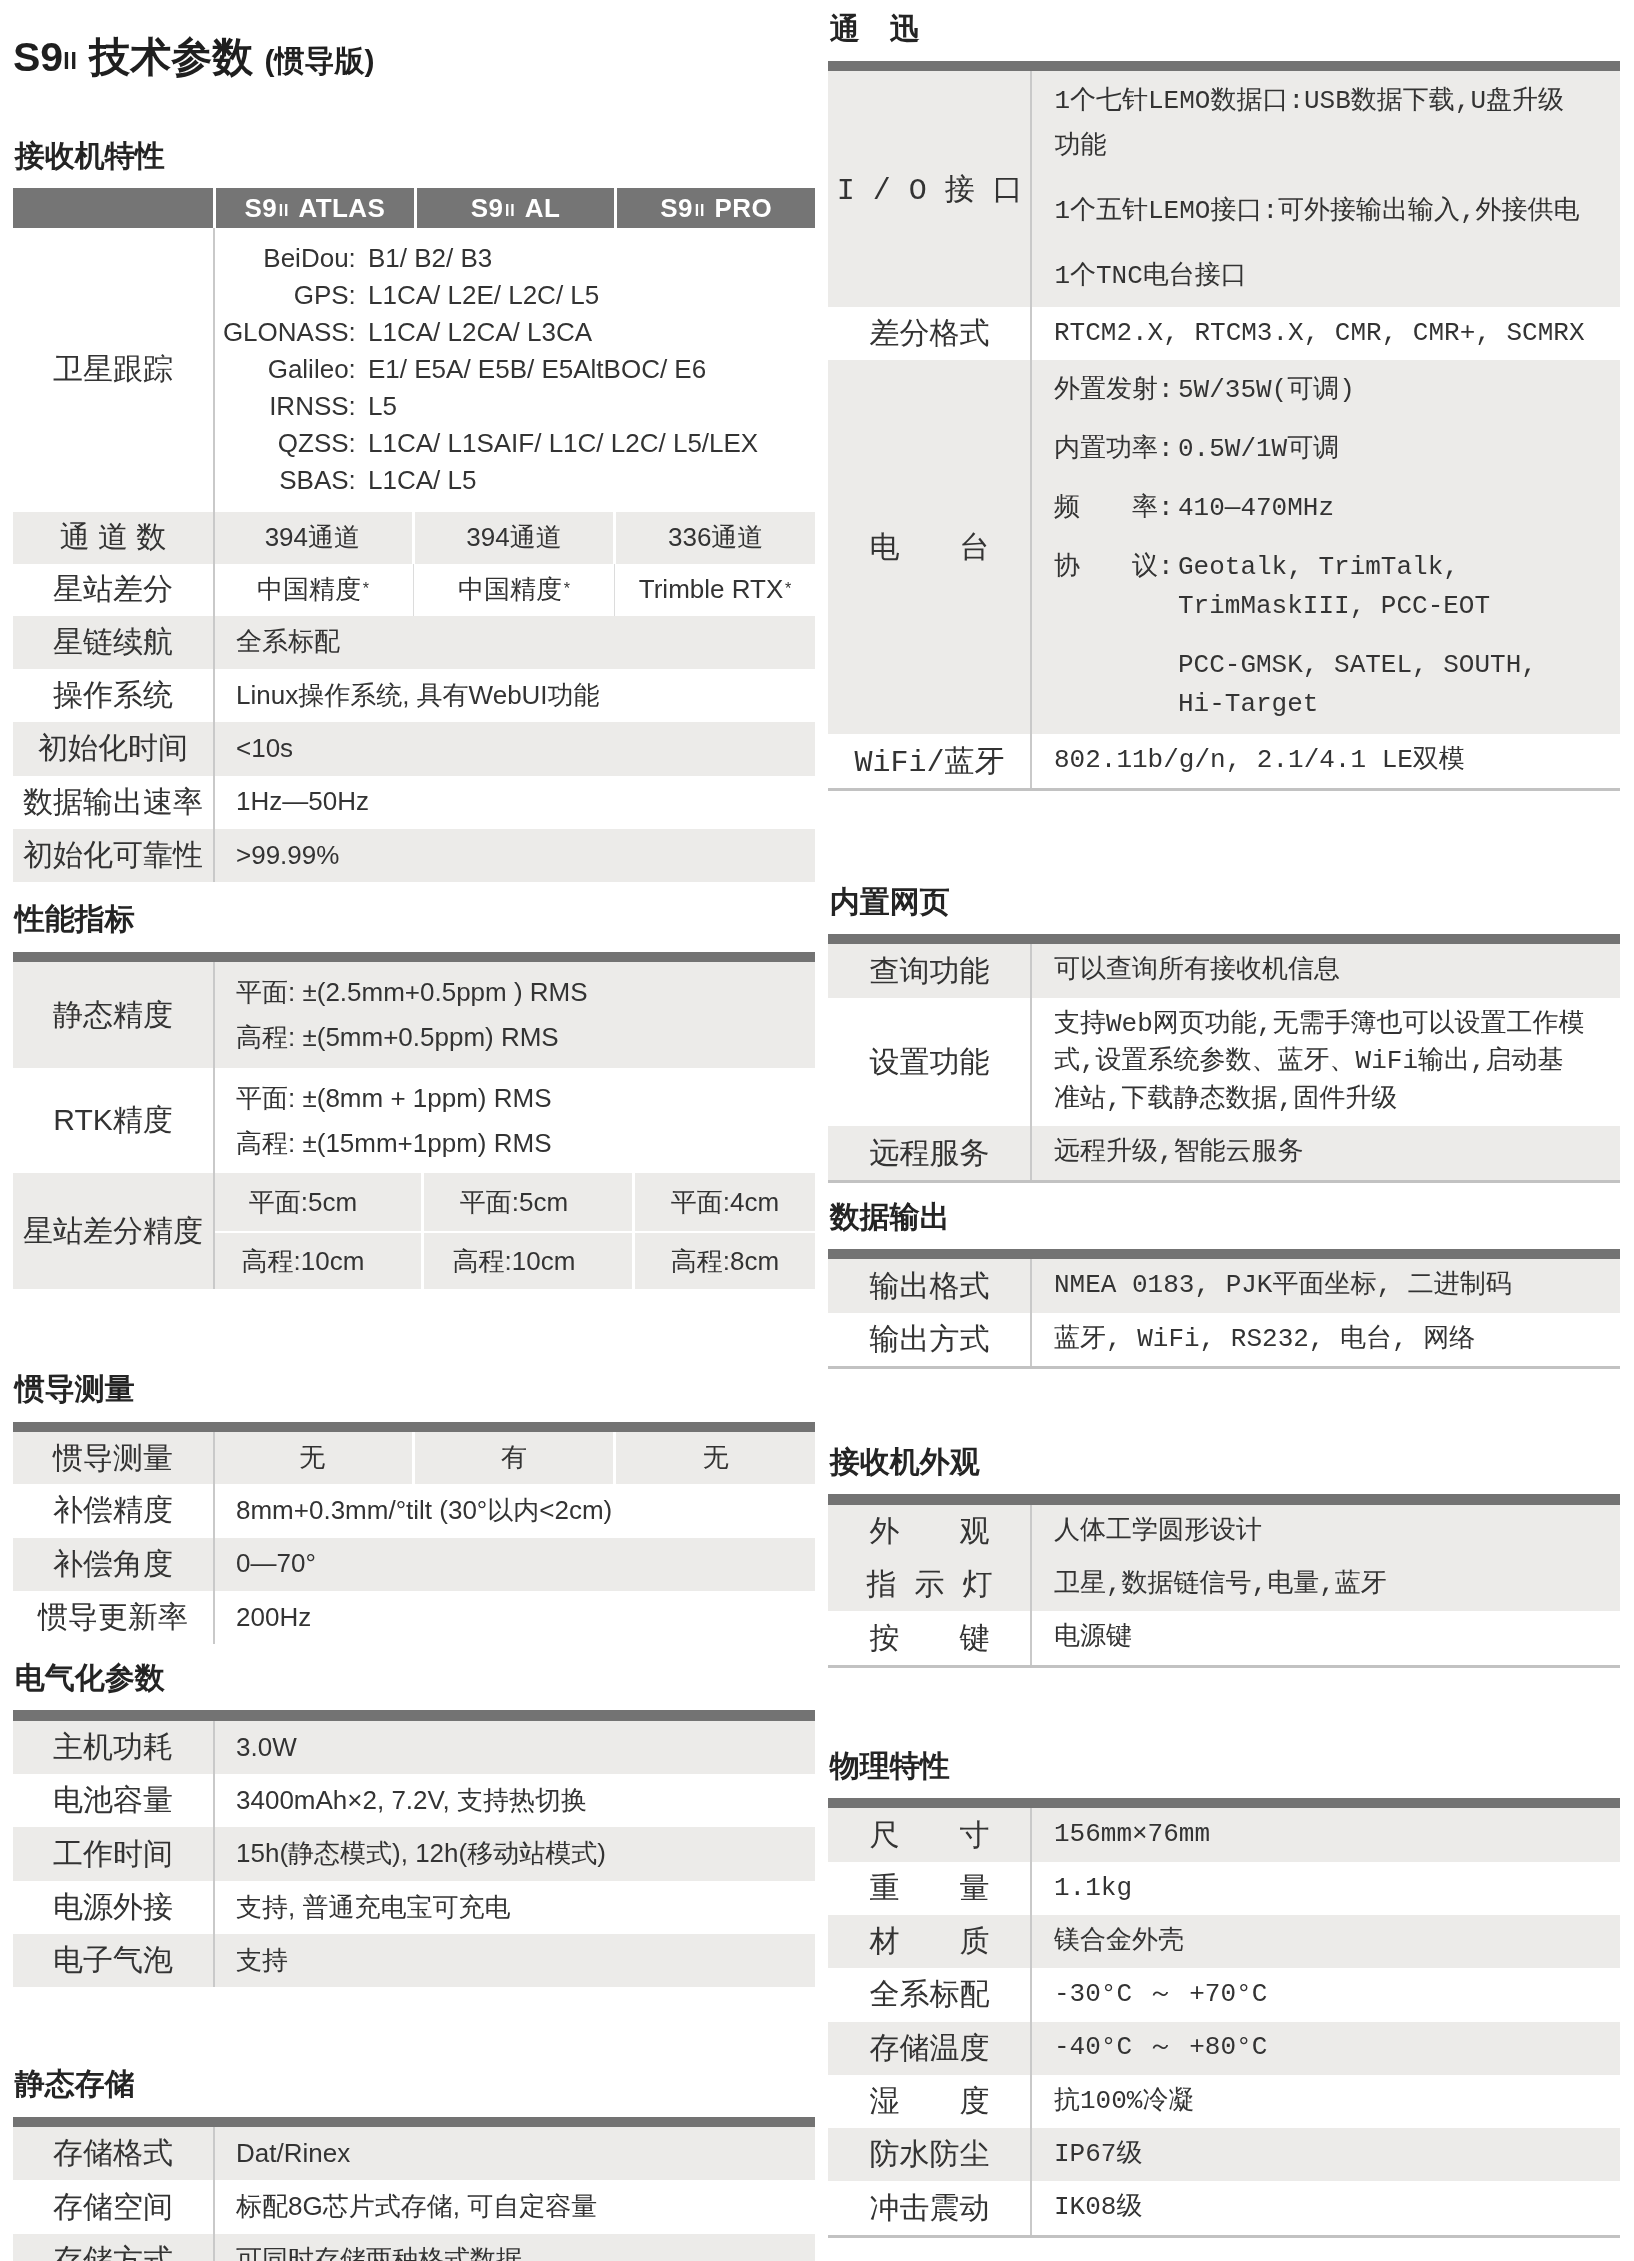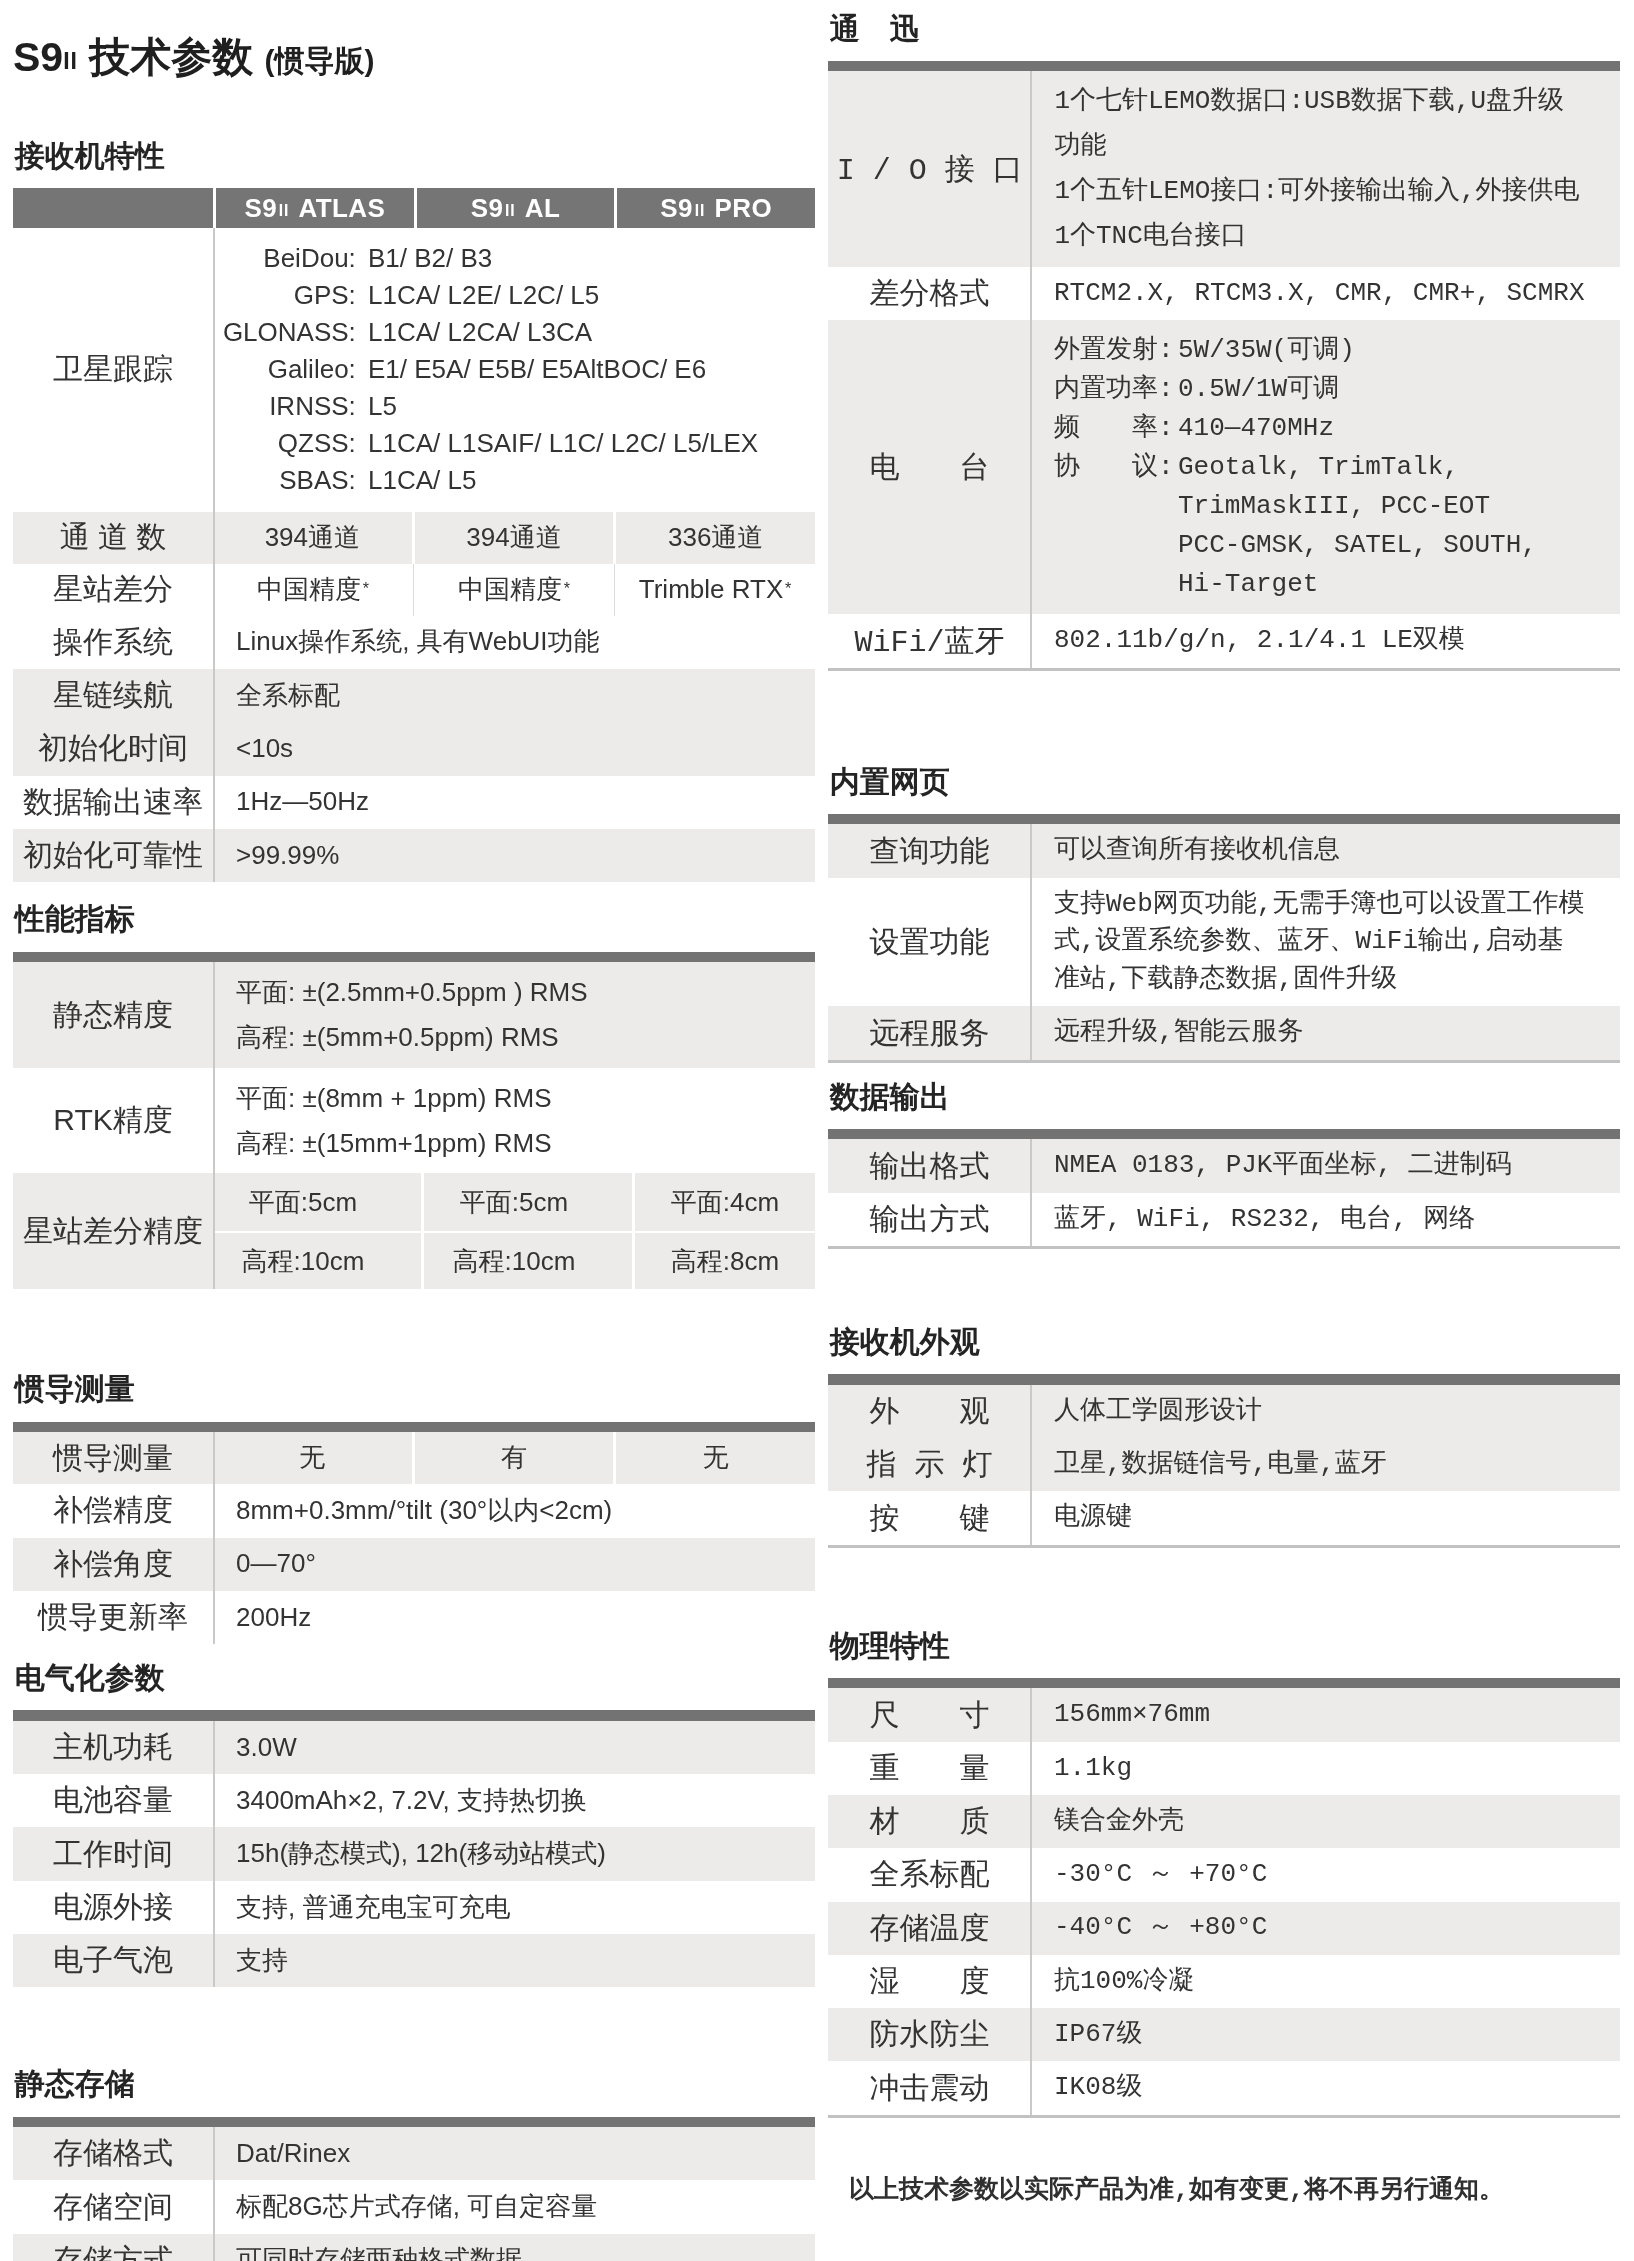--- a/index.html
+++ b/index.html
@@ -46,21 +46,21 @@
   .mh-sub{font-size:15.7px;font-weight:bold;display:inline-block;transform:translateY(2.6px);margin:0 1.7px 0 1.7px;letter-spacing:0.9px;}
 
   
   .row{display:flex;min-height:52px;position:relative;}
   .row.stripe{background:var(--stripe);}
   .lcell{flex:0 0 200px;display:flex;align-items:center;justify-content:center;
          font-size:30px;color:#333;text-align:center;padding:5.2px 8.7px;white-space:pre;}
   .col.right .lcell{flex:0 0 203px;}
   .vcell{flex:1;display:flex;flex-direction:column;justify-content:center;
          font-size:26px;color:#333;padding:7.8px 12.2px 7.8px 23px;line-height:1.45;}
-  .col.right .vcell{padding-left:23px;padding-right:35px;}
+  .col.right .vcell{padding-left:23px;padding-right:35px;gap:20px;}
 
   
   .t-lines .vcell .line{line-height:45px;}
 
   
   .t-cols .vcell{flex-direction:row;padding:0;align-items:stretch;}
   .ccell{flex:1;display:flex;align-items:center;justify-content:center;text-align:center;}
   .row.stripe .ccell + .ccell{border-left:3.5px solid #fff;}
   .row:not(.stripe) .ccell + .ccell{border-left:1.7px solid var(--cellgap-light);}
   .ccell sup{font-size:62%;line-height:0;transform:translateY(-1.7px);margin-left:1.7px;}
@@ -171,27 +171,27 @@
                   <div class="ccell">
                     <span>中国精度</span>
                     <sup>*</sup>
                   </div>
                   <div class="ccell">
                     <span>Trimble RTX</span>
                     <sup>*</sup>
                   </div>
                 </div>
               </div>
+              <div class="row t-span stripe">
+                <div class="lcell">星链续航</div>
+                <div class="vcell">全系标配</div>
+              </div>
               <div class="row t-span">
                 <div class="lcell">操作系统</div>
                 <div class="vcell">Linux操作系统, 具有WebUI功能</div>
-              </div>
-              <div class="row t-span stripe">
-                <div class="lcell">星链续航</div>
-                <div class="vcell">全系标配</div>
               </div>
               <div class="row t-span stripe">
                 <div class="lcell">初始化时间</div>
                 <div class="vcell">&lt;10s</div>
               </div>
               <div class="row t-span">
                 <div class="lcell">数据输出速率</div>
                 <div class="vcell">1Hz—50Hz</div>
               </div>
               <div class="row t-span stripe">

